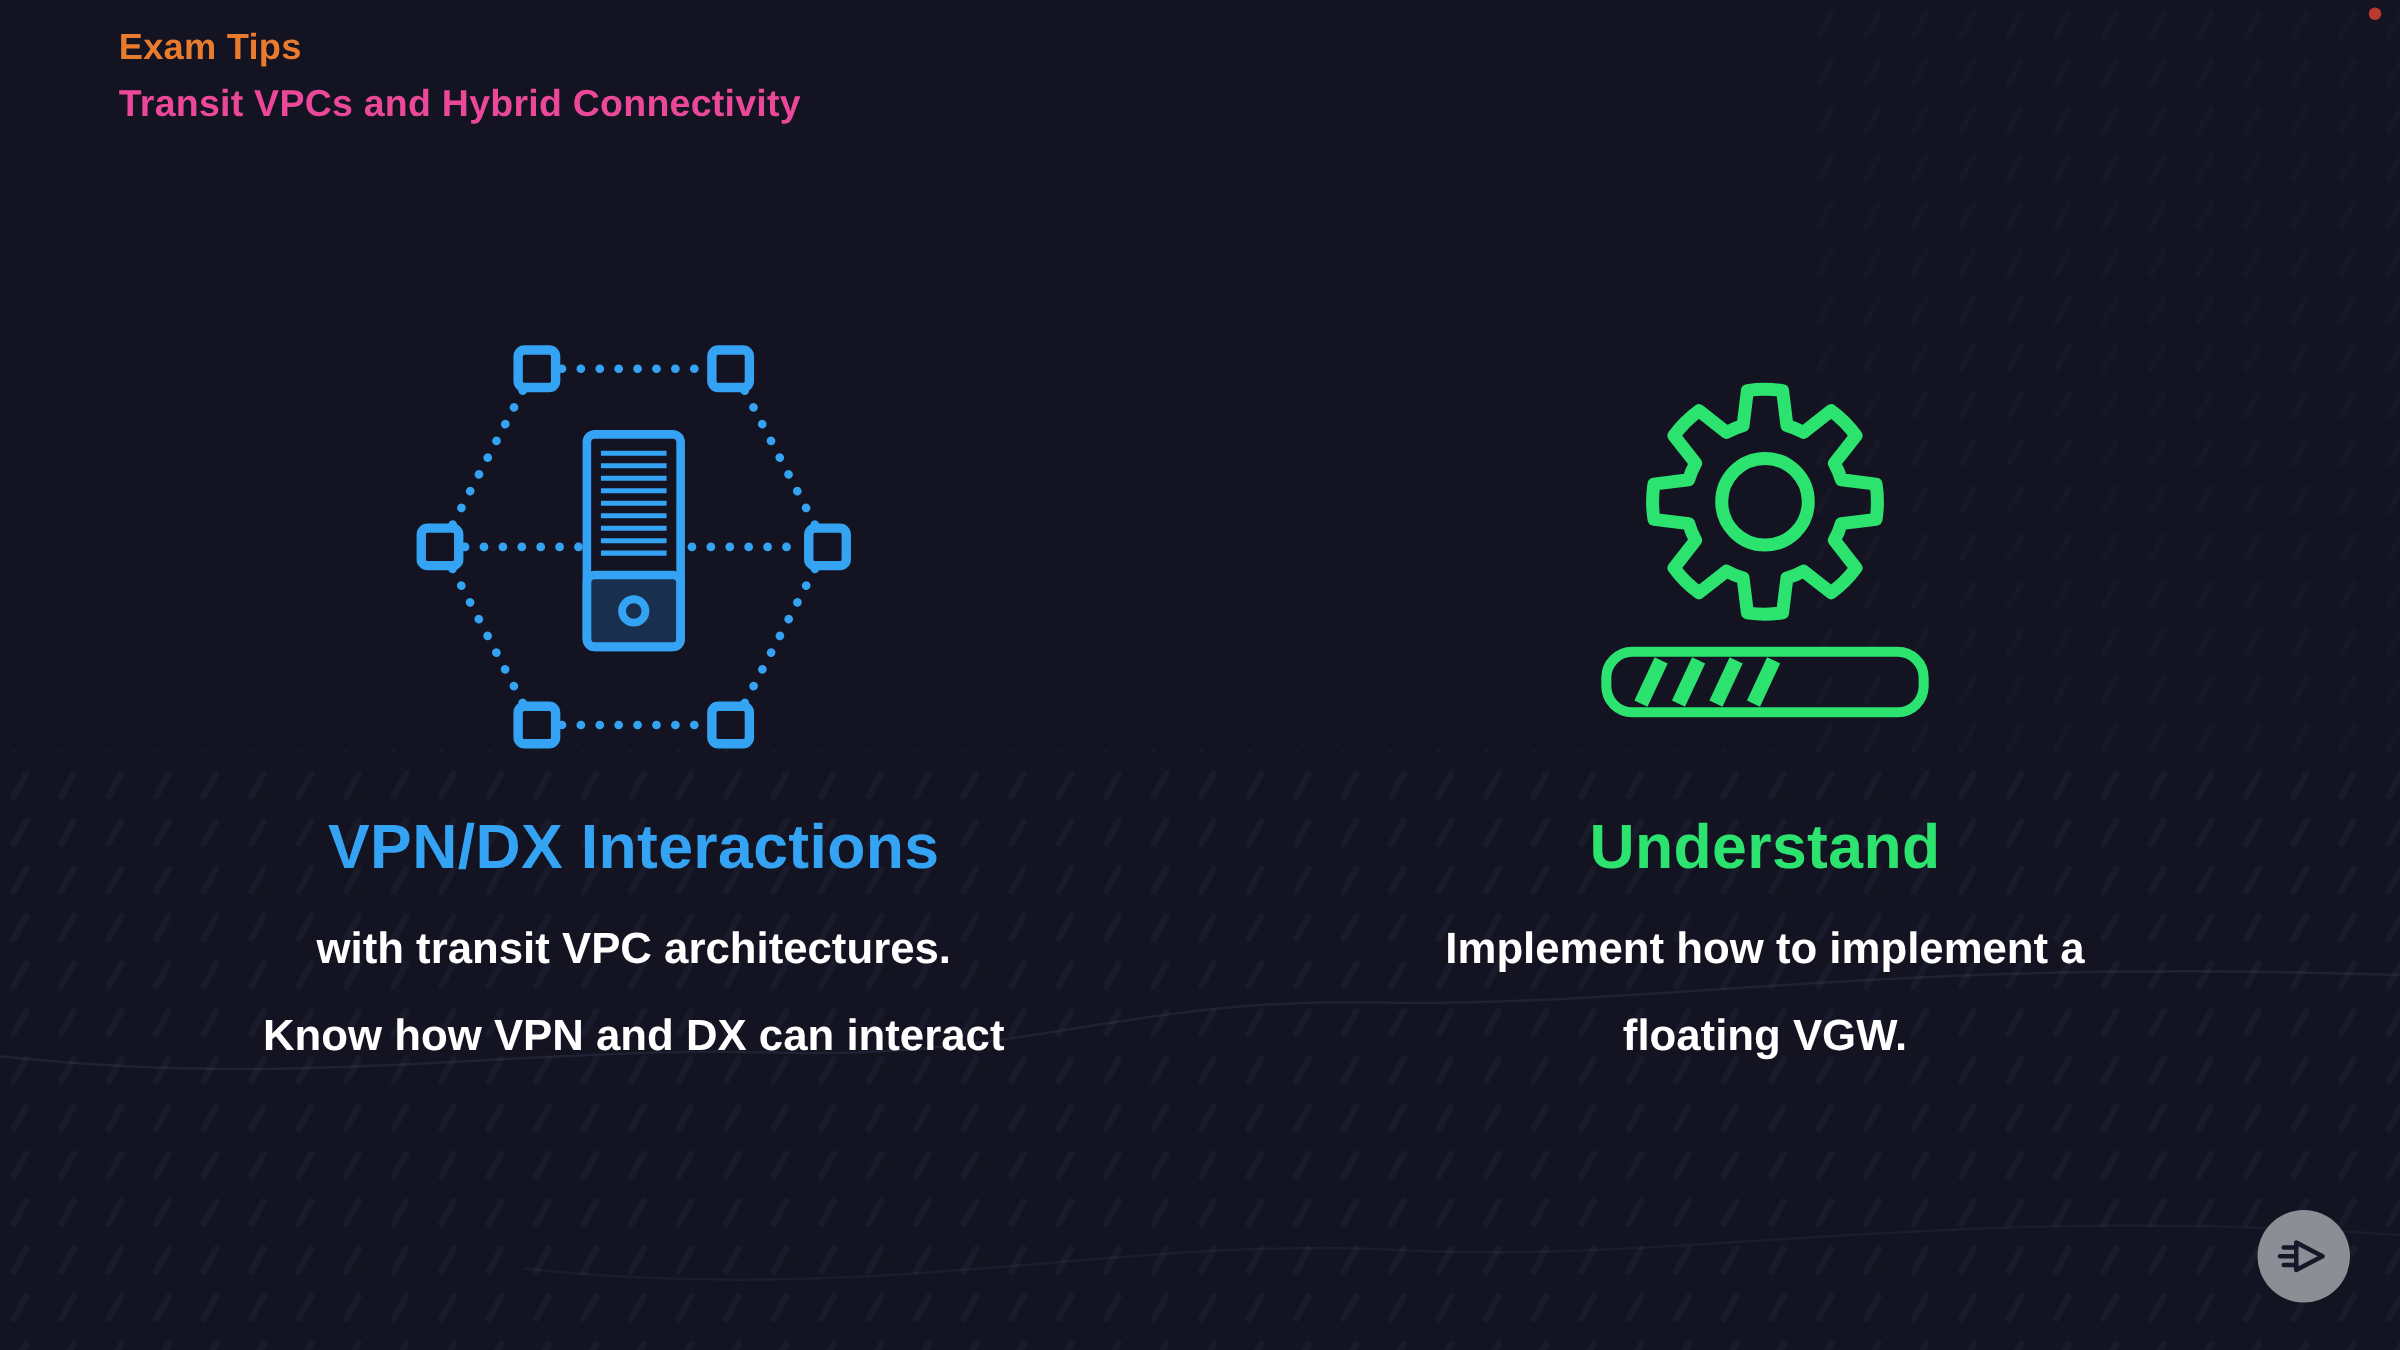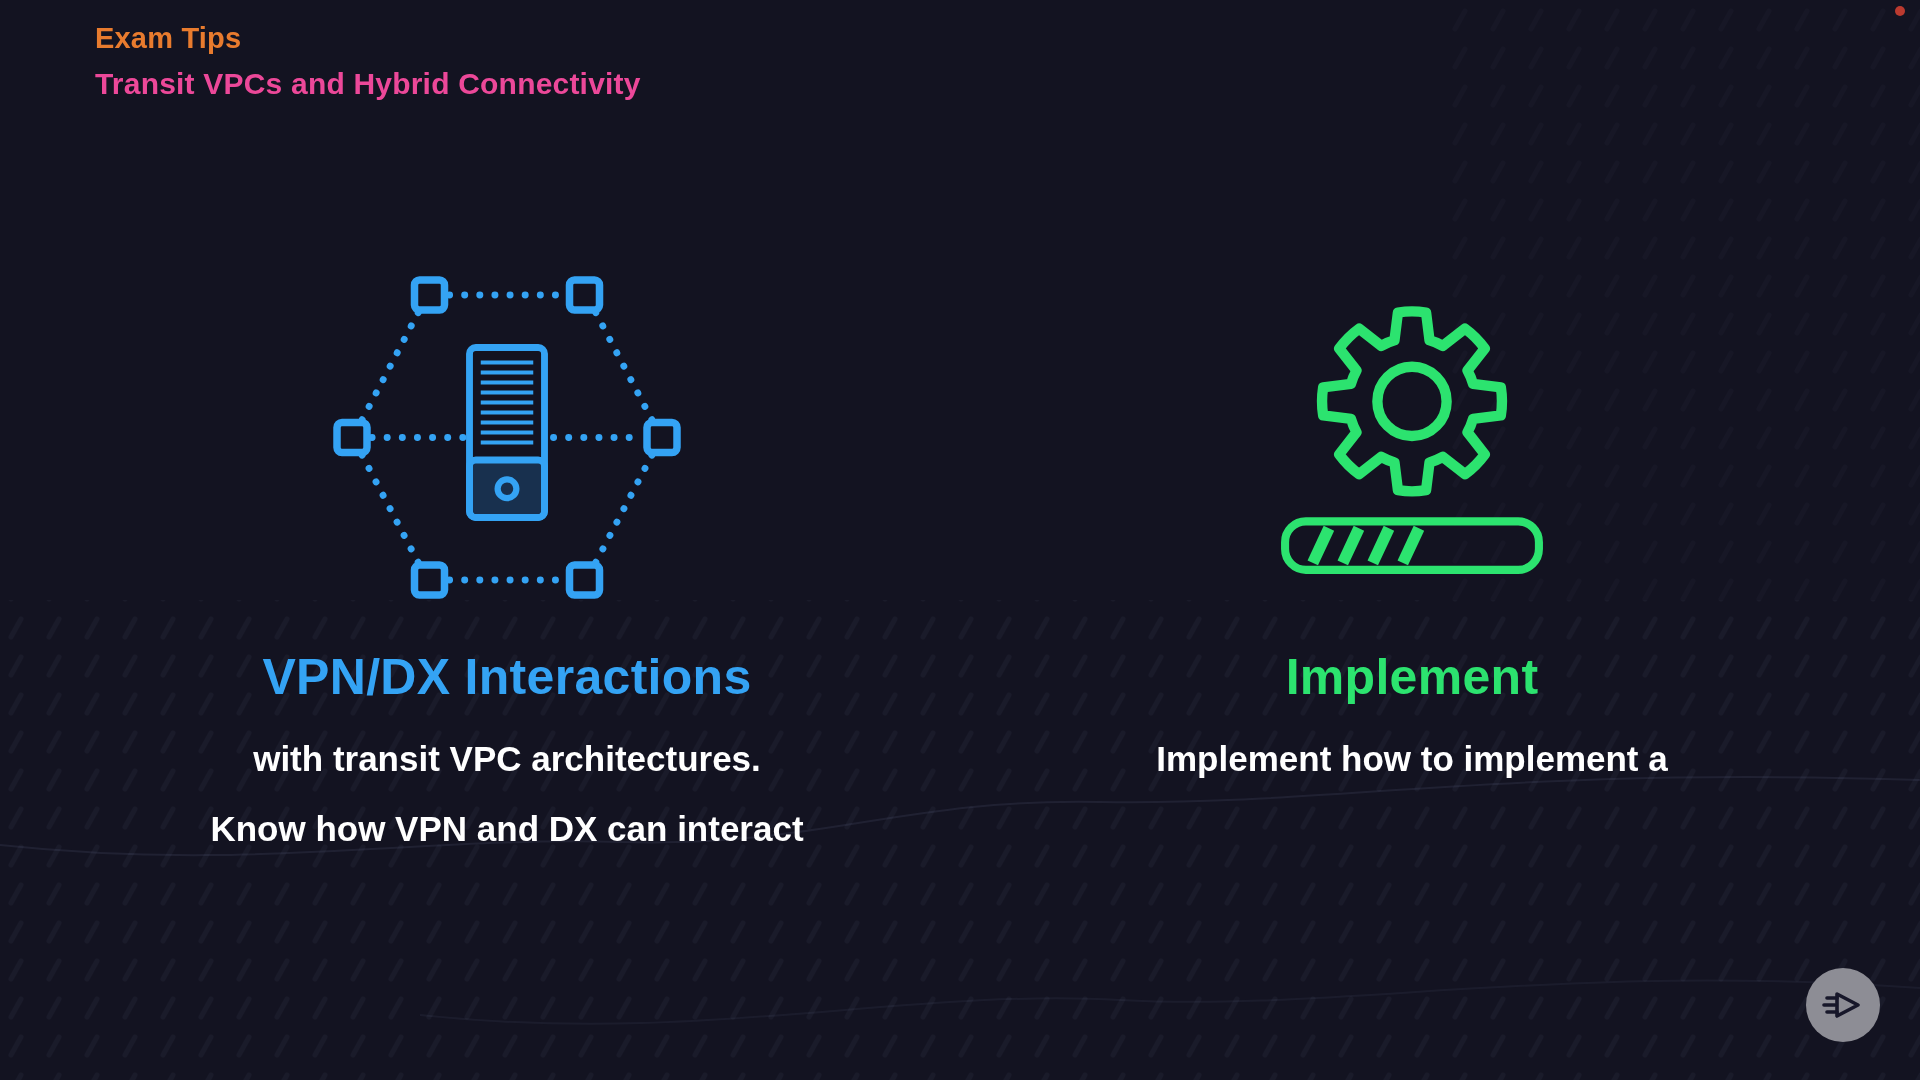--- a/index.html
+++ b/index.html
@@ -114,23 +114,24 @@
       <circle cx="130" cy="100" r="30" stroke="#2ce36f" stroke-width="9"></circle>
       <rect x="20" y="204" width="220" height="42" rx="18" stroke="#2ce36f" stroke-width="7"></rect>
       <g stroke="#2ce36f" stroke-width="10">
         <path d="M44 240 L58 210"></path>
         <path d="M70 240 L84 210"></path>
         <path d="M96 240 L110 210"></path>
         <path d="M122 240 L136 210"></path>
       </g>
     </svg>
   </div>
-  <div class="card-heading" style="color: rgb(44, 227, 111);">Implement</div>
+  <div class="card-heading" style="color: rgb(44, 227, 111);">Understand</div>
   <div class="card-body">
     <span>Implement how to implement a</span>
+    <span>floating VGW.</span>
   </div>
 </div>
 
 <div class="record-dot"></div>
 
 <button class="next-btn">
   <svg width="74" height="74" viewBox="0 0 74 74" fill="none">
     <g stroke="#17172a" stroke-width="3.6" stroke-linecap="round" stroke-linejoin="round">
       <path d="M21 30 H31"></path>
       <path d="M18 37 H29"></path>

